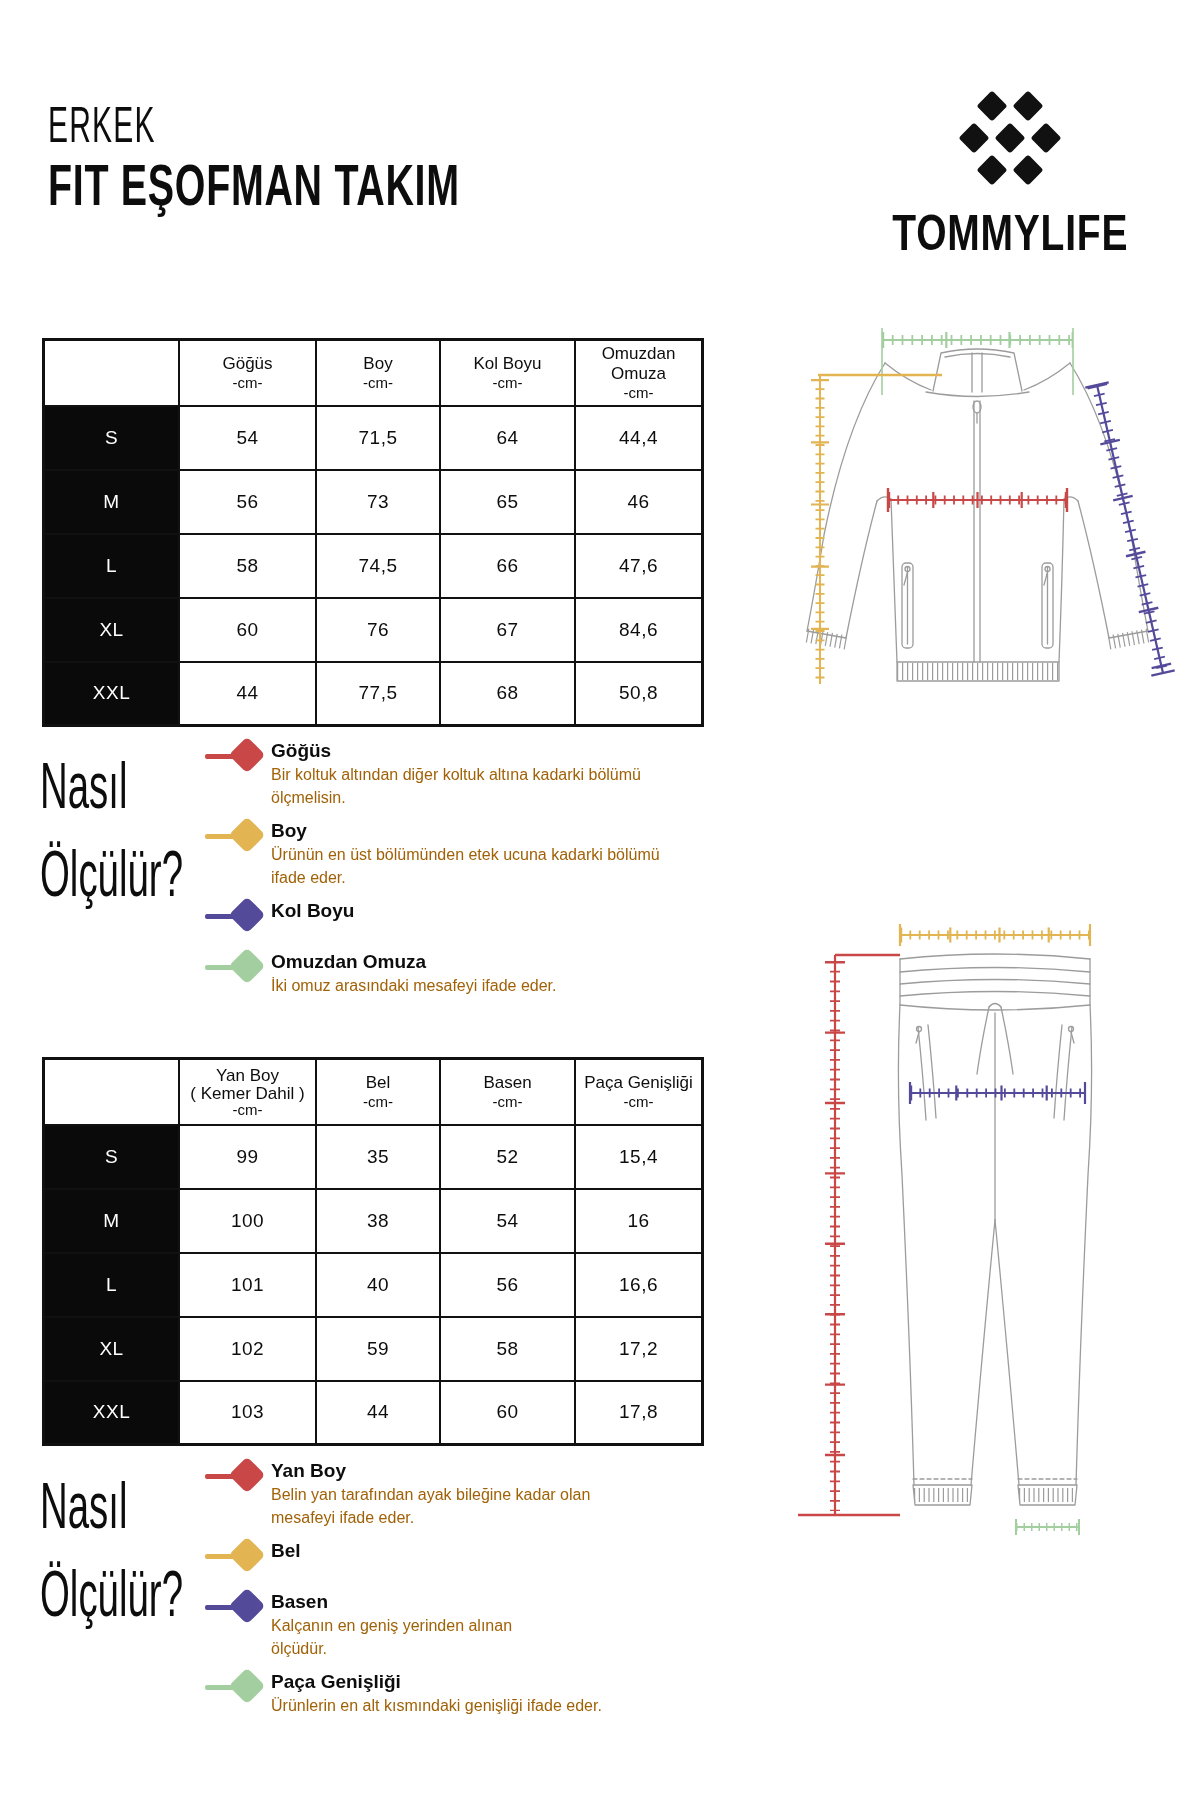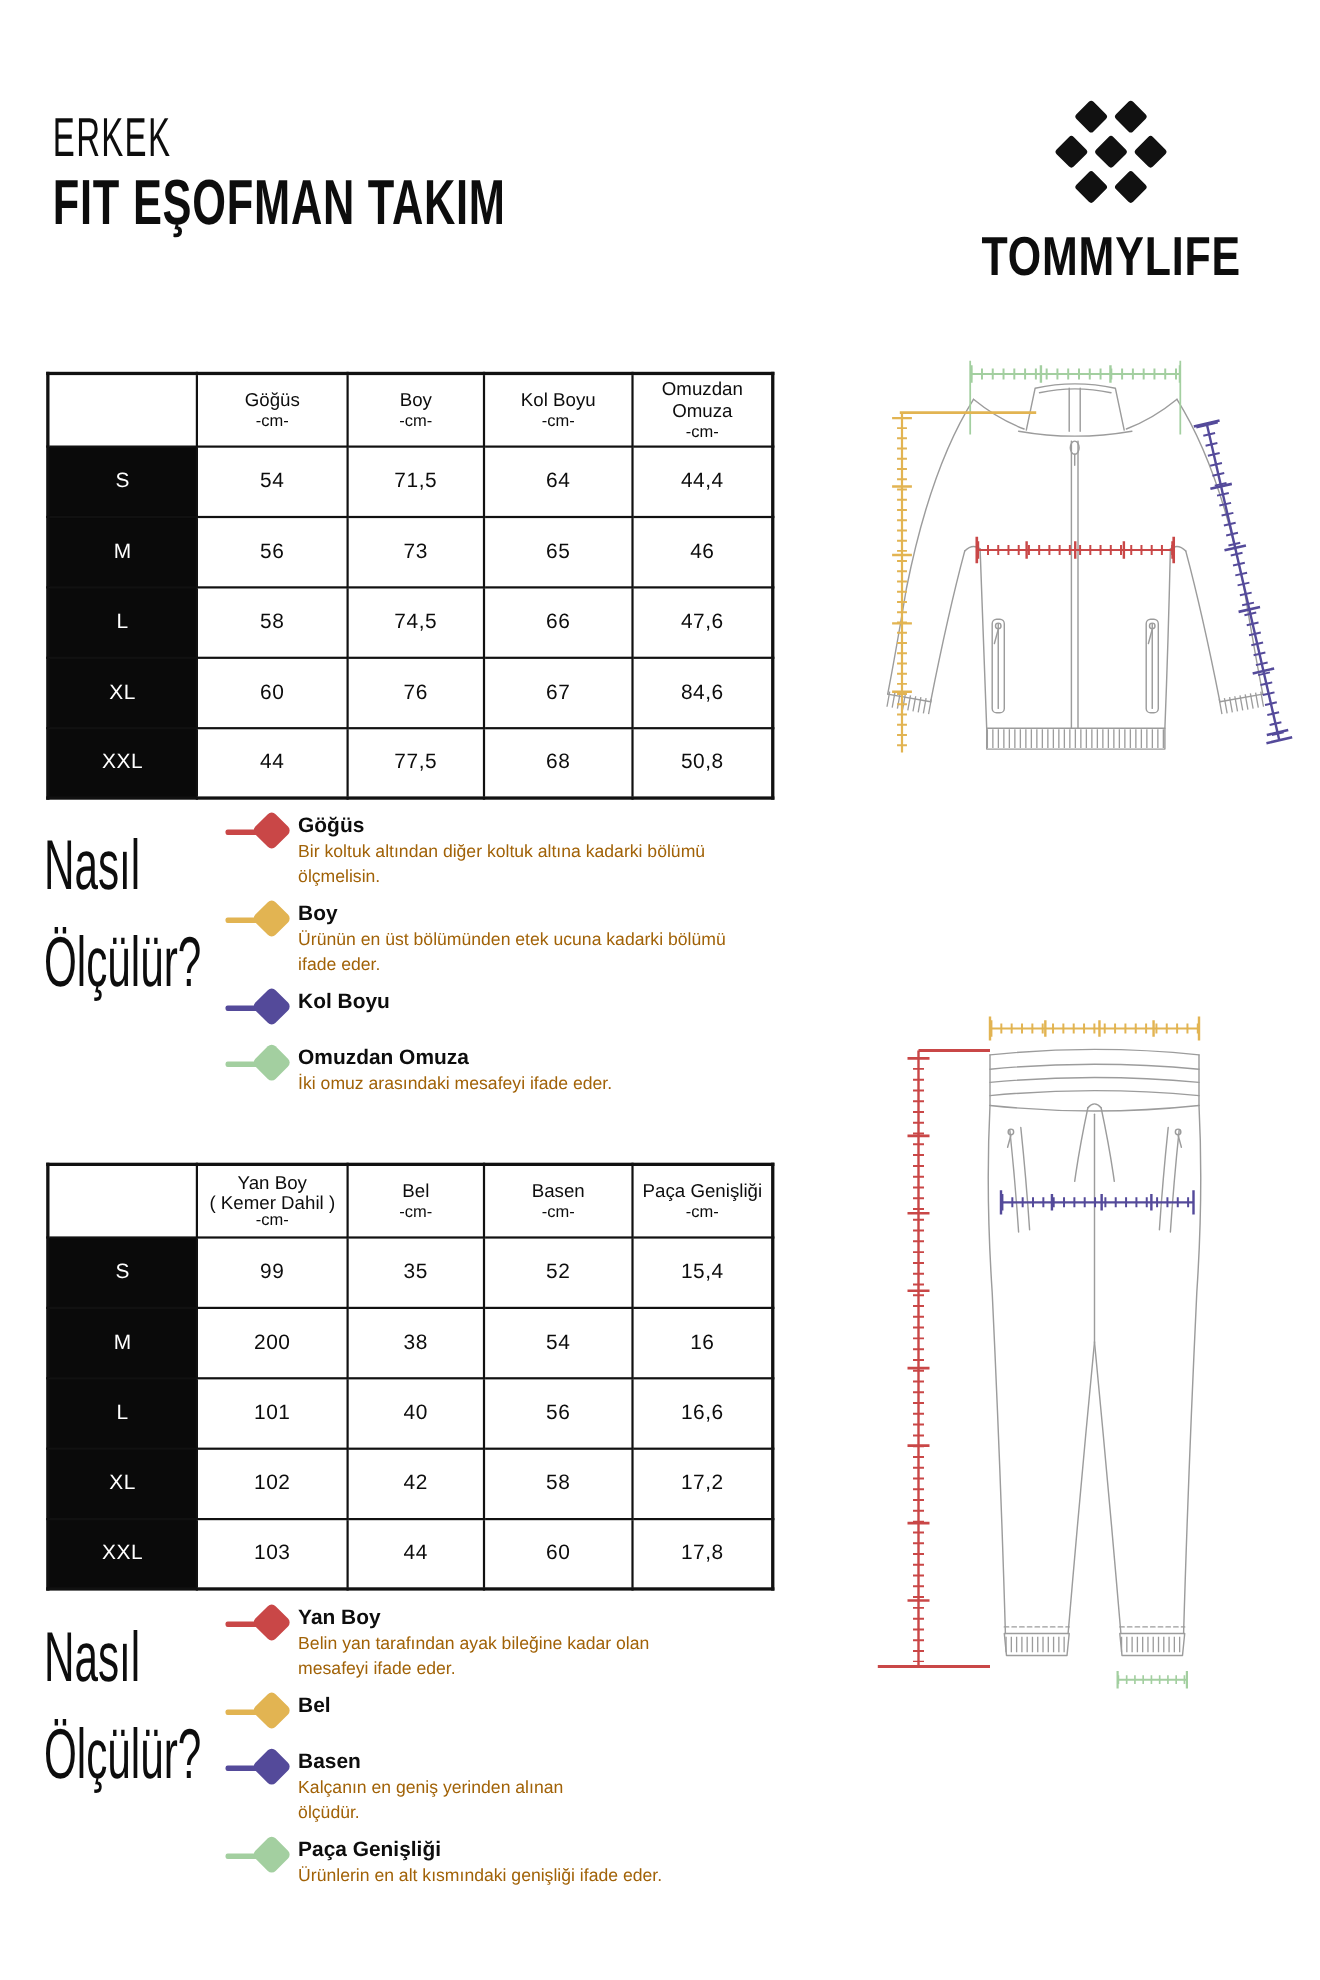--- a/index.html
+++ b/index.html
@@ -294,36 +294,36 @@
   </tr>
   <tr>
     <td class="blk">S</td>
     <td>99</td>
     <td>35</td>
     <td>52</td>
     <td>15,4</td>
   </tr>
   <tr>
     <td class="blk">M</td>
-    <td>200</td>
+    <td>100</td>
     <td>38</td>
     <td>54</td>
     <td>16</td>
   </tr>
   <tr>
     <td class="blk">L</td>
     <td>101</td>
     <td>40</td>
     <td>56</td>
     <td>16,6</td>
   </tr>
   <tr>
     <td class="blk">XL</td>
     <td>102</td>
-    <td>42</td>
+    <td>59</td>
     <td>58</td>
     <td>17,2</td>
   </tr>
   <tr>
     <td class="blk">XXL</td>
     <td>103</td>
     <td>44</td>
     <td>60</td>
     <td>17,8</td>
   </tr>

